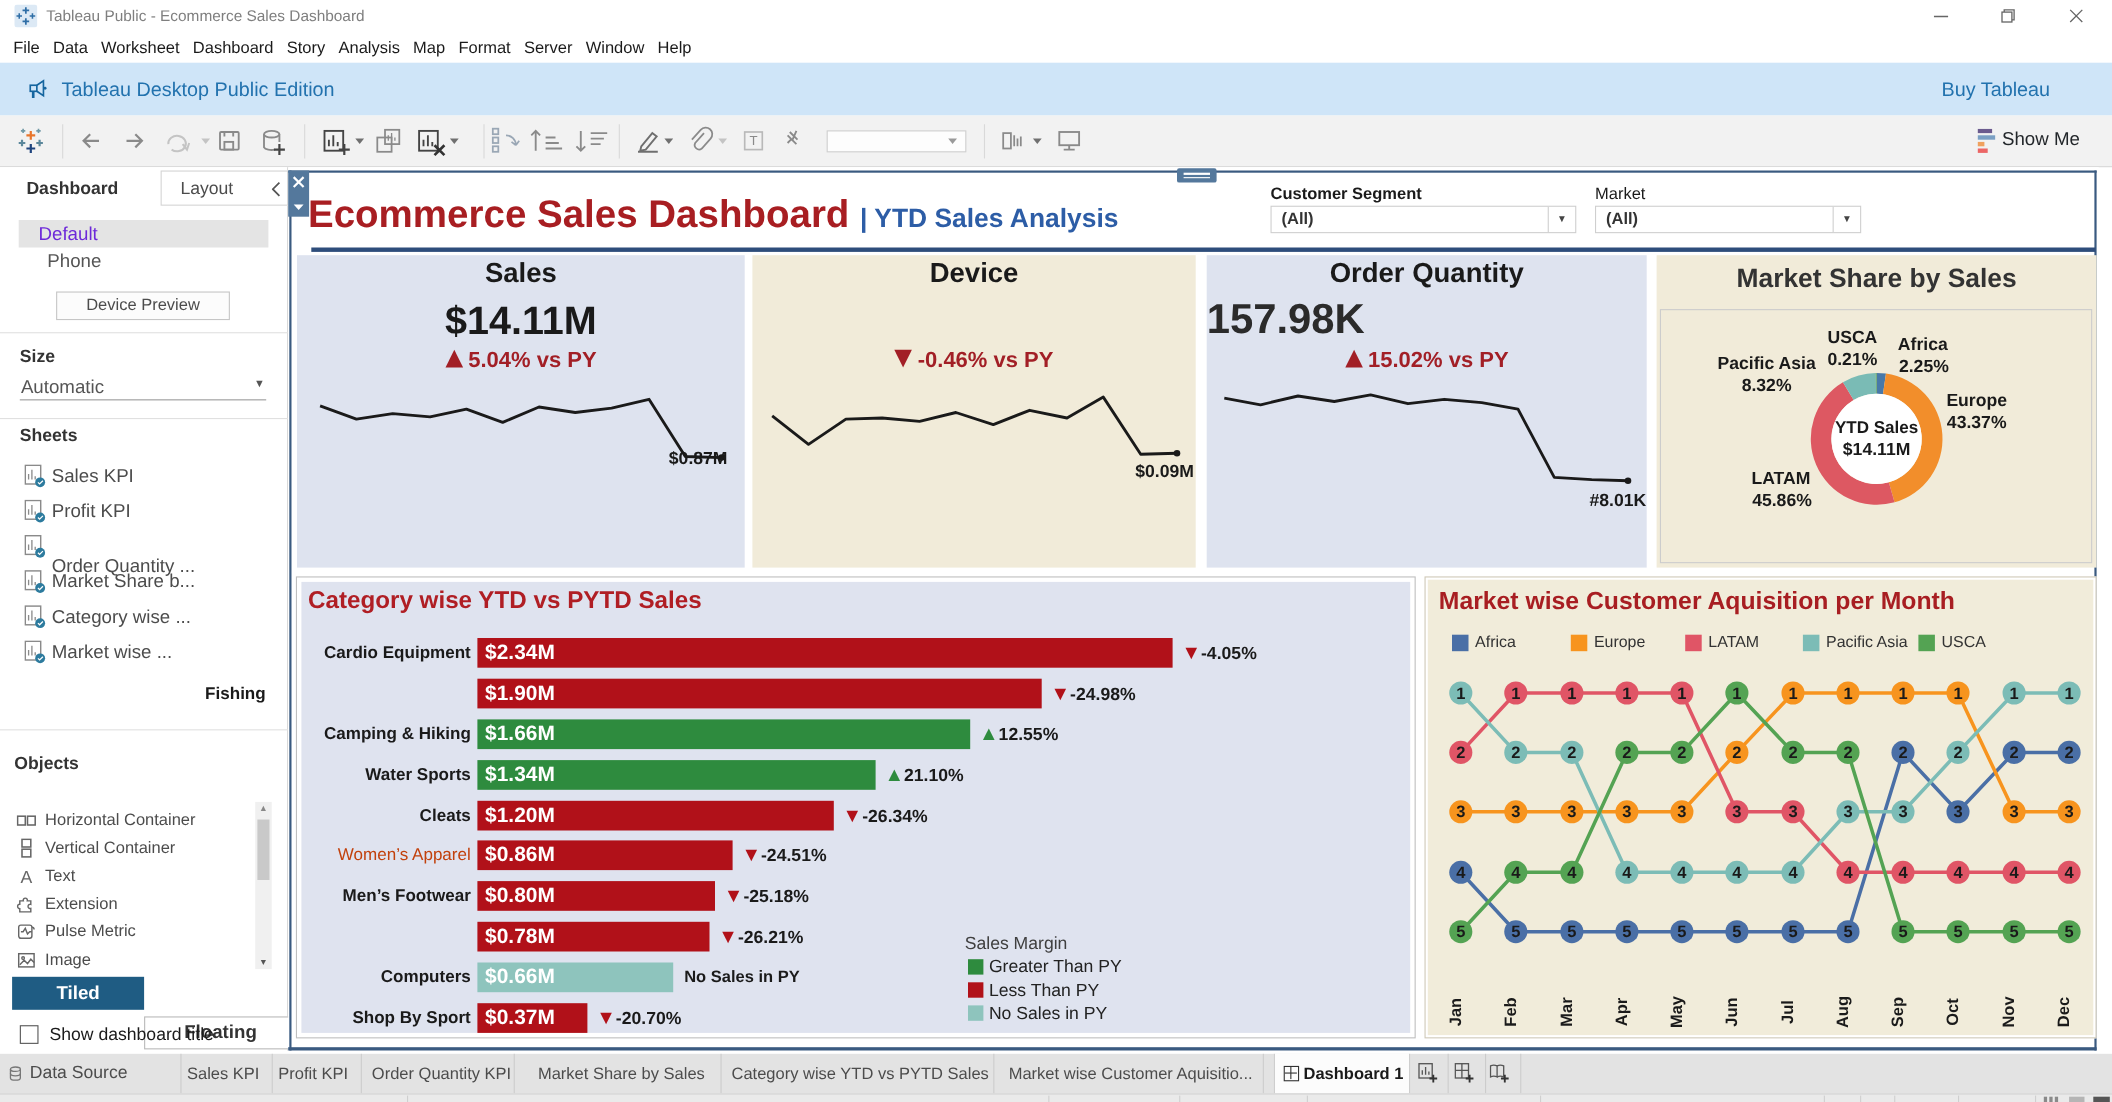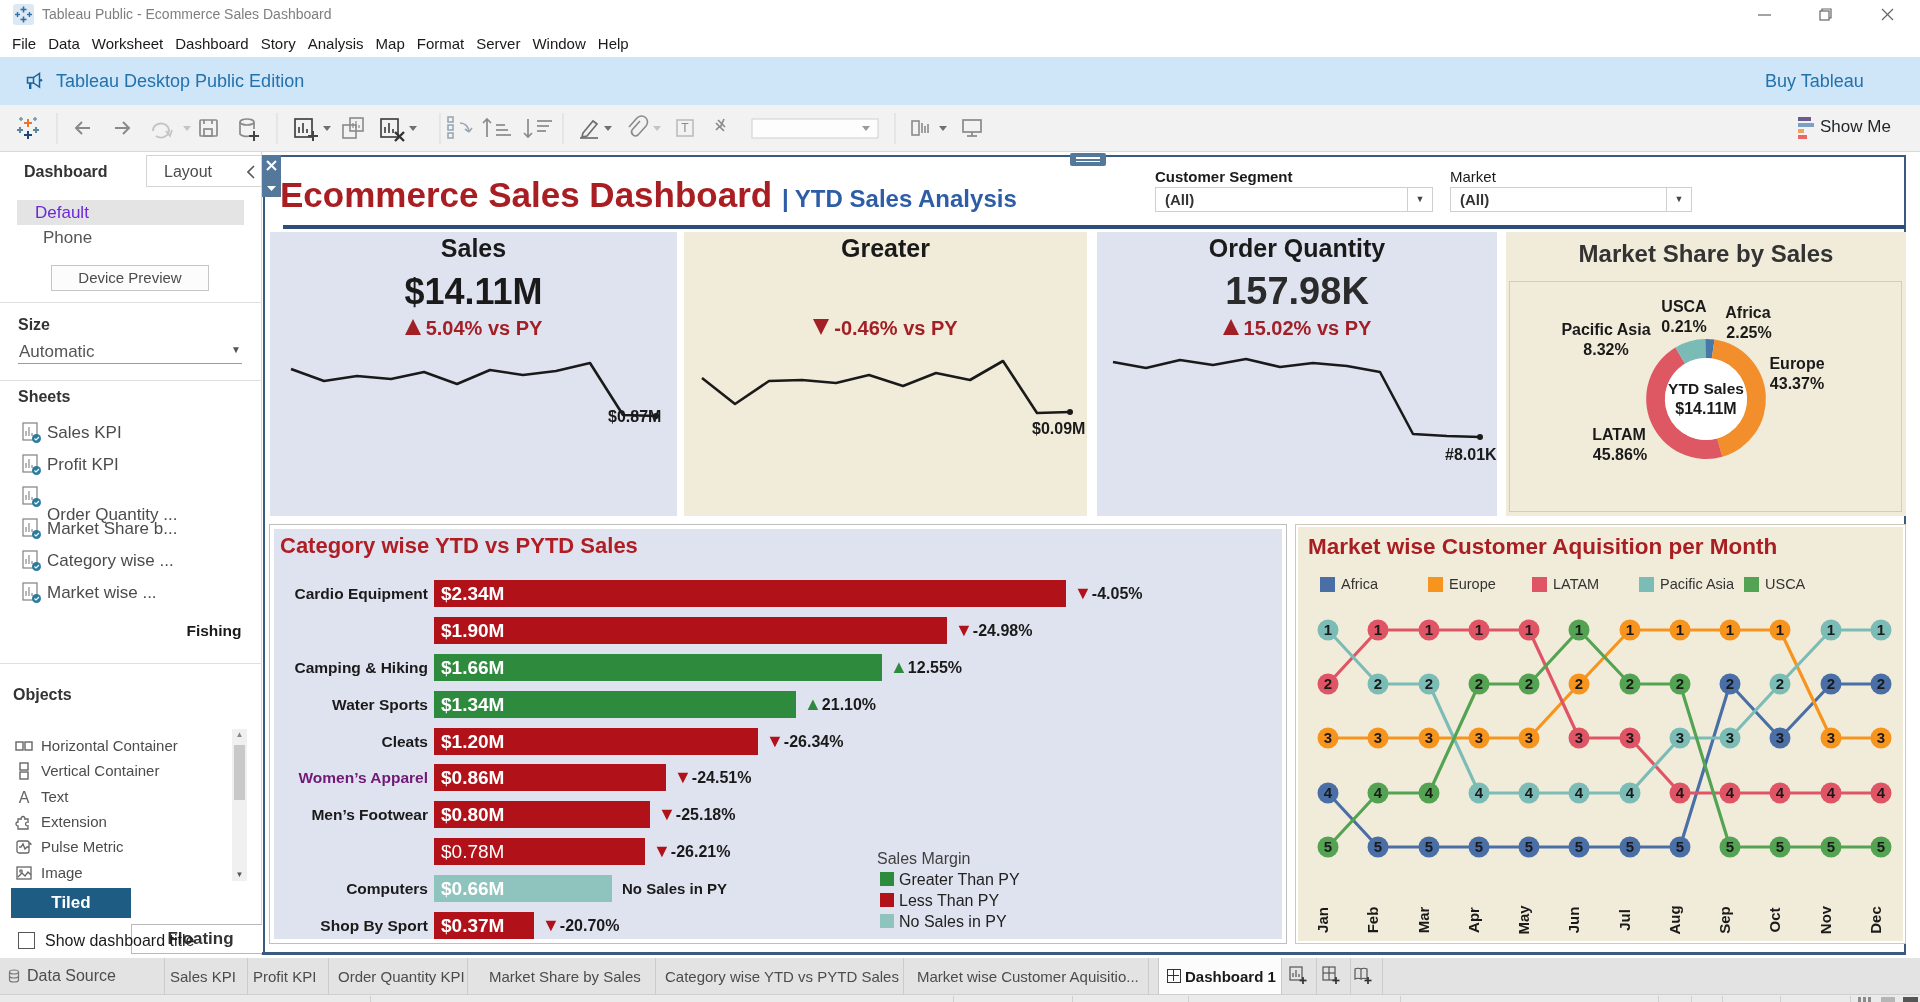--- a/index.html
+++ b/index.html
@@ -390,25 +390,25 @@
 
 <div class="abs" style="left:270px;top:232px;width:407px;height:284px;background:#dee3ef"></div>
 <div class="abs" style="left:684px;top:232px;width:403px;height:284px;background:#f1ebd9"></div>
 <div class="abs" style="left:1097px;top:232px;width:400px;height:284px;background:#dee3ef"></div>
 <div class="abs" style="left:1506px;top:232px;width:400px;height:284px;background:#f1ebd9"></div>
 
 <div class="abs" style="left:270px;top:234px;width:407px;text-align:center;font-size:25px;font-weight:bold;color:#1a1a1a">Sales</div>
 <div class="abs" style="left:270px;top:271px;width:407px;text-align:center;font-size:36px;font-weight:bold;color:#1a1a1a">$14.11M</div>
 <div class="abs" style="left:270px;top:317px;width:407px;text-align:center;font-size:20px;font-weight:bold;color:#a21f26"><span style="display:inline-block;width:0;height:0;border-left:8.5px solid transparent;border-right:8.5px solid transparent;border-bottom:16px solid #a21f26;margin-right:5px"></span>5.04% vs PY</div>
 
-<div class="abs" style="left:684px;top:234px;width:403px;text-align:center;font-size:25px;font-weight:bold;color:#1a1a1a">Greater</div>
+<div class="abs" style="left:684px;top:234px;width:403px;text-align:center;font-size:25px;font-weight:bold;color:#1a1a1a">Device</div>
 <div class="abs" style="left:684px;top:317px;width:403px;text-align:center;font-size:20px;font-weight:bold;color:#a21f26"><span style="display:inline-block;width:0;height:0;border-left:8.5px solid transparent;border-right:8.5px solid transparent;border-top:16px solid #a21f26;margin-right:5px"></span>-0.46% vs PY</div>
 
 <div class="abs" style="left:1097px;top:234px;width:400px;text-align:center;font-size:25px;font-weight:bold;color:#1a1a1a">Order Quantity</div>
-<div class="abs" style="left:1097px;top:270px;width:400px;text-align:center;font-size:38px;font-weight:bold;color:#2b2b2b">157.98K</div>
+<div class="abs" style="left:1097px;top:270px;width:400px;text-align:left;font-size:38px;font-weight:bold;color:#2b2b2b">157.98K</div>
 <div class="abs" style="left:1097px;top:317px;width:400px;text-align:center;font-size:20px;font-weight:bold;color:#a21f26"><span style="display:inline-block;width:0;height:0;border-left:8.5px solid transparent;border-right:8.5px solid transparent;border-bottom:16px solid #a21f26;margin-right:5px"></span>15.02% vs PY</div>
 
 <div class="abs" style="left:1506px;top:240px;width:400px;text-align:center;font-size:24px;font-weight:bold;color:#333">Market Share by Sales</div>
 <div class="abs" style="left:1509px;top:281px;width:393px;height:231px;border:1px solid #ccc"></div>
 
 <svg class="abs" style="left:0;top:0" width="1920" height="1002" viewBox="0 0 1920 1002">
   <polyline points="291,369 324,381 357,376 391,379 424,372 457,384 490,370 523,375 556,371 590,363 623,415 656,416" fill="none" stroke="#1a1a1a" stroke-width="2.6" stroke-linejoin="round"></polyline>
       <circle cx="656" cy="416" r="3" fill="#1a1a1a"></circle>
   <polyline points="702,378 735,404 769,381 802,380 836,383 869,375 903,386 936,373 970,380 1003,361 1037,413 1070,412" fill="none" stroke="#1a1a1a" stroke-width="2.6" stroke-linejoin="round"></polyline>
       <circle cx="1070" cy="412" r="3" fill="#1a1a1a"></circle>
@@ -456,30 +456,30 @@
     <div style="position:absolute;left:441px;top:654px;height:27px;line-height:28px;font-size:19px;font-weight:bold;color:#fff">$1.66M</div>
     <div style="position:absolute;left:890px;top:654px;height:27px;line-height:27px;font-size:16px;font-weight:bold;color:#1a1a1a"><span style="color:#2e8b3e;font-size:18px">▲</span>12.55%</div>
     <div style="position:absolute;left:0;top:691px;width:428px;height:27px;line-height:27px;text-align:right;font-size:15.5px;font-weight:bold;color:#1a1a1a">Water Sports</div>
     <div style="position:absolute;left:434px;top:691px;width:362px;height:27px;background:#2e8b3e"></div>
     <div style="position:absolute;left:441px;top:691px;height:27px;line-height:28px;font-size:19px;font-weight:bold;color:#fff">$1.34M</div>
     <div style="position:absolute;left:804px;top:691px;height:27px;line-height:27px;font-size:16px;font-weight:bold;color:#1a1a1a"><span style="color:#2e8b3e;font-size:18px">▲</span>21.10%</div>
     <div style="position:absolute;left:0;top:728px;width:428px;height:27px;line-height:27px;text-align:right;font-size:15.5px;font-weight:bold;color:#1a1a1a">Cleats</div>
     <div style="position:absolute;left:434px;top:728px;width:324px;height:27px;background:#b11119"></div>
     <div style="position:absolute;left:441px;top:728px;height:27px;line-height:28px;font-size:19px;font-weight:bold;color:#fff">$1.20M</div>
     <div style="position:absolute;left:766px;top:728px;height:27px;line-height:27px;font-size:16px;font-weight:bold;color:#1a1a1a"><span style="color:#b11119;font-size:18px">▼</span>-26.34%</div>
-    <div style="position:absolute;left:0;top:764px;width:428px;height:27px;line-height:27px;text-align:right;font-size:15.5px;font-weight:bold;color:#701a75">Women’s Apparel</div>
+    <div style="position:absolute;left:0;top:764px;width:428px;height:27px;line-height:27px;text-align:right;font-size:15.5px;font-weight:normal;color:#c2410c">Women’s Apparel</div>
     <div style="position:absolute;left:434px;top:764px;width:232px;height:27px;background:#b11119"></div>
     <div style="position:absolute;left:441px;top:764px;height:27px;line-height:28px;font-size:19px;font-weight:bold;color:#fff">$0.86M</div>
     <div style="position:absolute;left:674px;top:764px;height:27px;line-height:27px;font-size:16px;font-weight:bold;color:#1a1a1a"><span style="color:#b11119;font-size:18px">▼</span>-24.51%</div>
     <div style="position:absolute;left:0;top:801px;width:428px;height:27px;line-height:27px;text-align:right;font-size:15.5px;font-weight:bold;color:#1a1a1a">Men’s Footwear</div>
     <div style="position:absolute;left:434px;top:801px;width:216px;height:27px;background:#b11119"></div>
     <div style="position:absolute;left:441px;top:801px;height:27px;line-height:28px;font-size:19px;font-weight:bold;color:#fff">$0.80M</div>
     <div style="position:absolute;left:658px;top:801px;height:27px;line-height:27px;font-size:16px;font-weight:bold;color:#1a1a1a"><span style="color:#b11119;font-size:18px">▼</span>-25.18%</div>
     <div style="position:absolute;left:434px;top:838px;width:211px;height:27px;background:#b11119"></div>
-    <div style="position:absolute;left:441px;top:838px;height:27px;line-height:28px;font-size:19px;font-weight:normal;color:#fff">$0.78M</div>
+    <div style="position:absolute;left:441px;top:838px;height:27px;line-height:28px;font-size:19px;font-weight:bold;color:#fff">$0.78M</div>
     <div style="position:absolute;left:653px;top:838px;height:27px;line-height:27px;font-size:16px;font-weight:bold;color:#1a1a1a"><span style="color:#b11119;font-size:18px">▼</span>-26.21%</div>
     <div style="position:absolute;left:0;top:875px;width:428px;height:27px;line-height:27px;text-align:right;font-size:15.5px;font-weight:bold;color:#1a1a1a">Computers</div>
     <div style="position:absolute;left:434px;top:875px;width:178px;height:27px;background:#8ec4bd"></div>
     <div style="position:absolute;left:441px;top:875px;height:27px;line-height:28px;font-size:19px;font-weight:bold;color:#fff">$0.66M</div>
     <div style="position:absolute;left:622px;top:875px;height:27px;line-height:27px;font-size:15px;font-weight:bold;color:#1a1a1a">No Sales in PY</div>
     <div style="position:absolute;left:0;top:912px;width:428px;height:27px;line-height:27px;text-align:right;font-size:15.5px;font-weight:bold;color:#1a1a1a">Shop By Sport</div>
     <div style="position:absolute;left:434px;top:912px;width:100px;height:27px;background:#b11119"></div>
     <div style="position:absolute;left:441px;top:912px;height:27px;line-height:28px;font-size:19px;font-weight:bold;color:#fff">$0.37M</div>
     <div style="position:absolute;left:542px;top:912px;height:27px;line-height:27px;font-size:16px;font-weight:bold;color:#1a1a1a"><span style="color:#b11119;font-size:18px">▼</span>-20.70%</div>
 <div class="abs" style="left:877px;top:850px;font-size:16px;color:#3f3f3f">Sales Margin</div>

